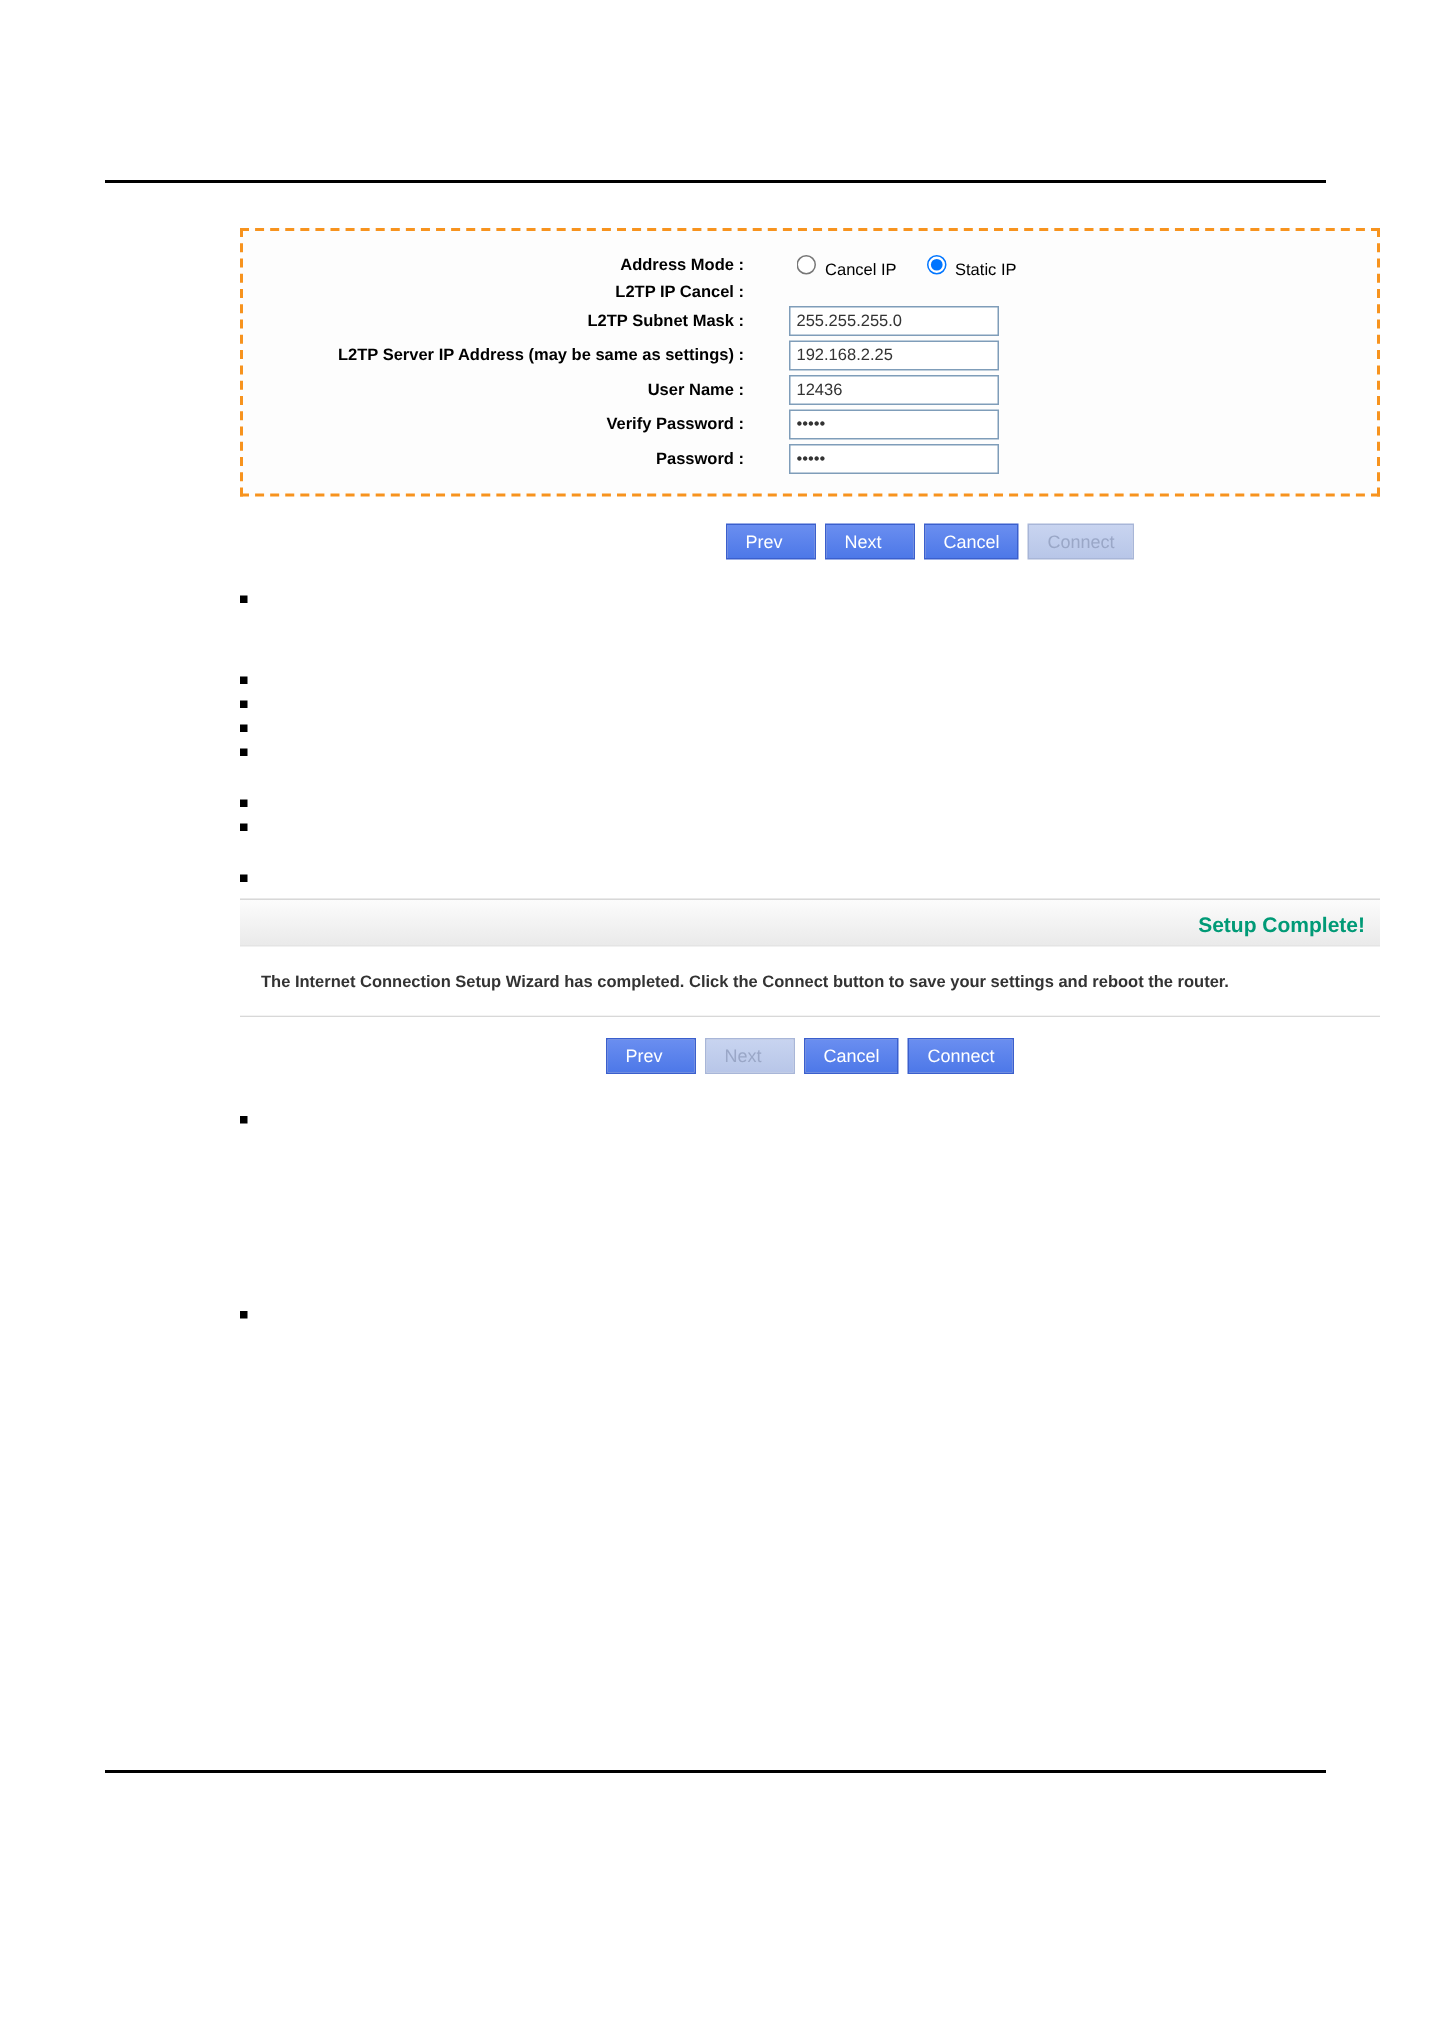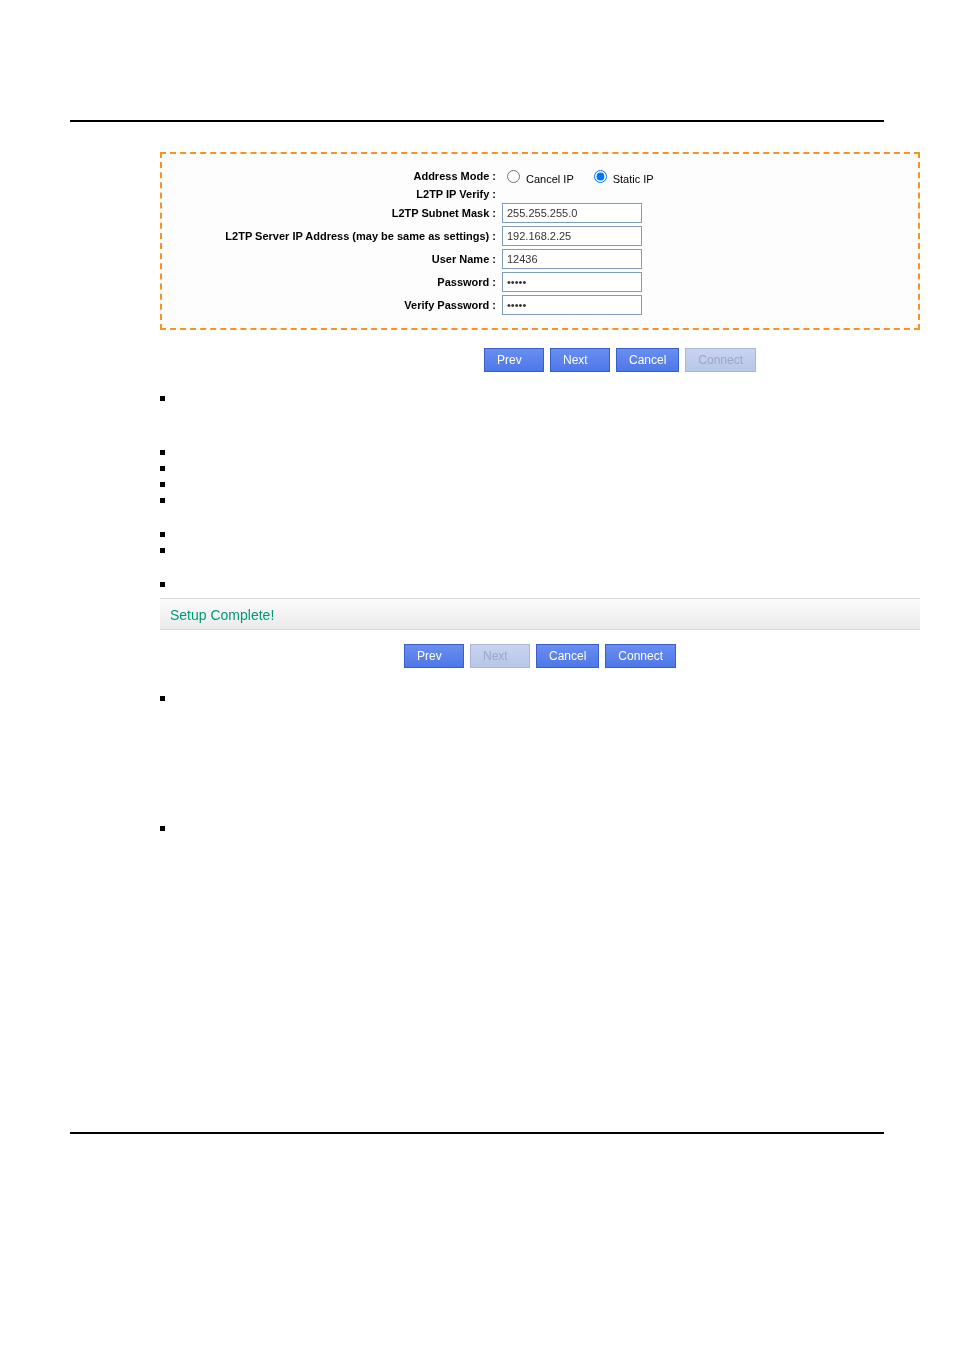--- a/index.html
+++ b/index.html
@@ -32,20 +32,21 @@
   .form-panel {
     border: 2px dashed #f7931e;
     background: #fdfdfd;
     padding: 10px 10px 10px 10px;
     width: 760px;
   }
   .form-row {
     display: flex;
     align-items: center;
     margin: 3px 0;
+    gap: 24px;
   }
   .form-label {
     flex: 0 0 330px;
     text-align: right;
     font-weight: bold;
     font-size: 11px;
     padding-right: 6px;
     color: #000;
   }
   .form-value {
@@ -128,24 +129,25 @@
     margin-top: 44px;
   }
   .complete-panel {
     width: 760px;
     background: #f7f7f7;
     border-top: 1px solid #d8d8d8;
     border-bottom: 1px solid #d8d8d8;
   }
   .complete-title {
     color: #009a76;
-    font-weight: normal;
+    font-weight: bold;
     font-size: 14px;
     padding: 8px 10px 6px 10px;
     background: linear-gradient(#fcfcfc,#eaeaea);
+    text-align: right;
   }
   .complete-body {
     font-size: 11px;
     font-weight: bold;
     color: #333;
     padding: 18px 10px 16px 14px;
     background: #fff;
     border-top: 1px solid #e4e4e4;
   }
   .spacer-lg { height: 90px; }
@@ -168,21 +170,21 @@
             <span>Cancel IP</span>
           </label>
           <label class="radio-label">
             <input type="radio" name="addrmode" checked="" style="">
             <span>Static IP</span>
           </label>
         </div>
       </div>
 
       <div class="form-row">
-        <div class="form-label">L2TP IP Verify :</div>
+        <div class="form-label">L2TP IP Cancel :</div>
       </div>
 
       <div class="form-row">
         <div class="form-label">L2TP Subnet Mask :</div>
         <div class="form-value">
           <input type="text" value="255.255.255.0" style="">
         </div>
       </div>
 
 
@@ -194,28 +196,28 @@
       </div>
 
       <div class="form-row">
         <div class="form-label">User Name :</div>
         <div class="form-value">
           <input type="text" value="12436" style="">
         </div>
       </div>
 
       <div class="form-row">
+        <div class="form-label">Verify Password :</div>
+        <div class="form-value">
+          <input type="password" value="•••••" style="">
+        </div>
+      </div>
+
+      <div class="form-row">
         <div class="form-label">Password :</div>
-        <div class="form-value">
-          <input type="password" value="•••••" style="">
-        </div>
-      </div>
-
-      <div class="form-row">
-        <div class="form-label">Verify Password :</div>
         <div class="form-value">
           <input type="password" value="•••••" style="">
         </div>
       </div>
 
     </div>
 
     <div class="btn-row">
       <div class="btn">Prev</div>
       <div class="btn">Next</div>
@@ -231,20 +233,21 @@
     <li></li>
     <li></li>
     <li class="gap"></li>
     <li></li>
     <li class="gap"></li>
   </ul>
 
   <div class="panel-wrap">
     <div class="complete-panel">
       <div class="complete-title">Setup Complete!</div>
+      <div class="complete-body">The Internet Connection Setup Wizard has completed. Click the Connect button to save your settings and reboot the router.</div>
     </div>
 
     <div class="btn-row2">
       <div class="btn">Prev</div>
       <div class="btn disabled">Next</div>
       <div class="btn">Cancel</div>
       <div class="btn">Connect</div>
     </div>
   </div>
 

